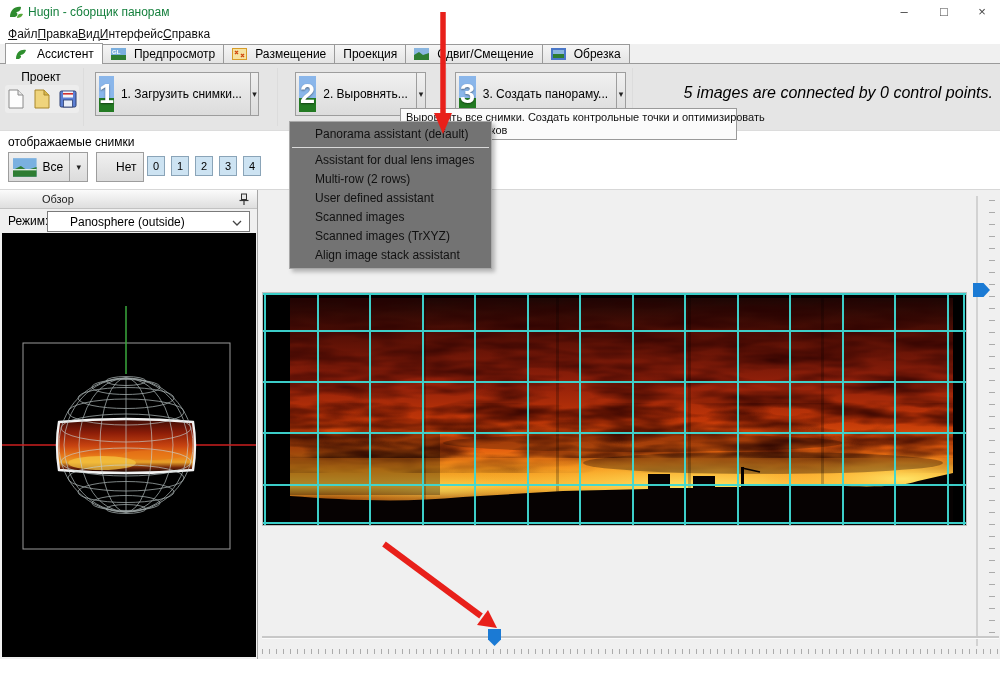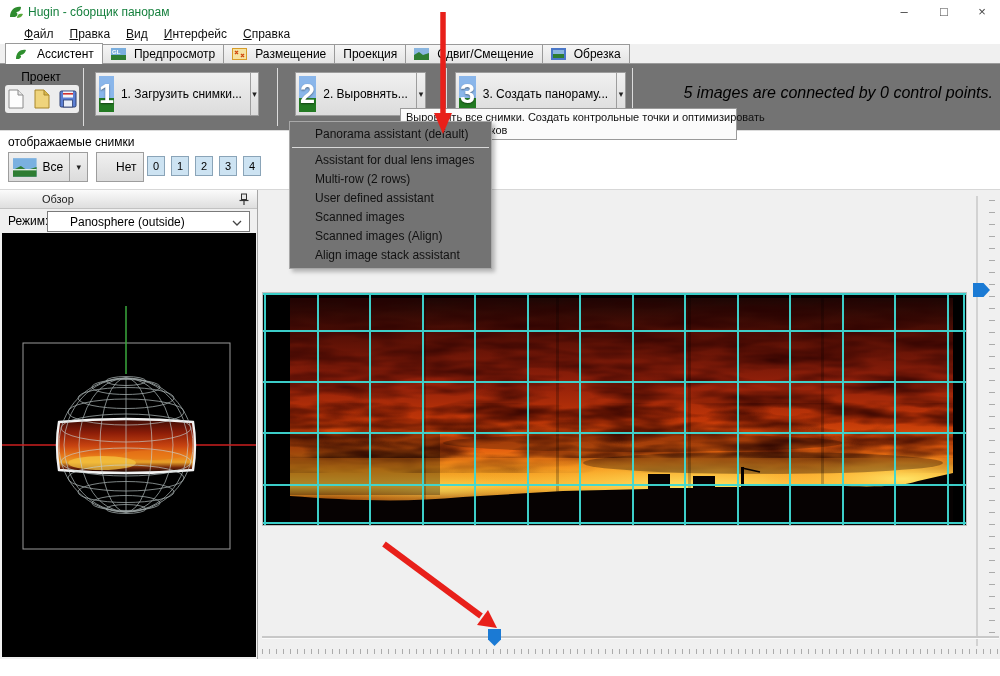--- a/index.html
+++ b/index.html
@@ -6,32 +6,32 @@
   body{width:1000px;height:676px;font-family:"Liberation Sans","DejaVu Sans",sans-serif;background:#fff;overflow:hidden;}
   #app{position:relative;width:1000px;height:676px;background:#ffffff;font-size:12px;color:#000;}
   .abs{position:absolute;}
 
   
   #titlebar{left:0;top:0;width:1000px;height:24px;background:#fff;}
   #titlebar .title{position:absolute;left:28px;top:5px;font-size:12px;color:#15803d;}
   .winbtn{position:absolute;top:0;width:40px;height:24px;text-align:center;line-height:24px;font-size:13px;color:#444;}
 
   
-  #menubar{left:0;top:24px;width:1000px;height:20px;background:#fff;display:flex;align-items:center;padding-left:24px;gap:16px;box-sizing:border-box;}
+  #menubar{left:0;top:24px;width:1000px;height:20px;background:#fff;display:flex;align-items:center;padding-left:8px;box-sizing:border-box;}
   .menuitem{font-size:12px;color:#111;}
   .menuitem u{text-decoration:underline;}
 
   
   #tabbar{left:0;top:44px;width:1000px;height:20px;background:#f0f0f0;display:flex;align-items:flex-end;padding-left:5px;box-sizing:border-box;border-bottom:1px solid #9a9a9a;}
   .tab{height:18px;display:flex;align-items:center;gap:8px;padding:0 8px;border:1px solid #9a9a9a;border-bottom:none;background:linear-gradient(#f6f6f6,#e4e4e4);font-size:12px;margin-right:-1px;position:relative;}
   .tab.active{background:#fff;height:20px;z-index:3;margin-bottom:-1px;}
   .tabicon{width:15px;height:12px;display:inline-block;}
 
   
-  #toolbar{left:0;top:64px;width:1000px;height:67px;background:#737373;border-bottom:1px solid #dcdcdc;box-sizing:border-box;}
+  #toolbar{left:0;top:64px;width:1000px;height:67px;background:#e5e5e5;border-bottom:1px solid #dcdcdc;box-sizing:border-box;}
   .vsep{position:absolute;top:4px;width:1px;height:58px;background:#dcdcdc;}
   #project-label{position:absolute;left:0;top:6px;width:82px;text-align:center;font-size:12px;}
   #project-icons{position:absolute;left:5px;top:21px;width:74px;height:28px;background:#ededed;border-radius:3px;display:flex;align-items:center;justify-content:center;gap:4px;}
   .stepbtn{position:absolute;top:8px;height:44px;display:flex;align-items:center;background:linear-gradient(#f0f0f0,#dcdcdc);border:1px solid #9d9d9d;box-sizing:border-box;}
   .stepicon{width:36px;height:36px;margin-left:3px;position:relative;background:linear-gradient(#8ab6ea 0 62%,#237a23 62% 100%);}
   .stepicon span{position:absolute;left:0;top:0;width:100%;height:100%;display:flex;align-items:center;justify-content:center;color:#fff;font-weight:bold;font-size:27px;text-shadow:0 1px 2px rgba(0,0,0,.45);}
   .steplabel{padding:0 8px 0 7px;font-size:12px;white-space:nowrap;}
   .steparrow{width:17px;align-self:stretch;border-left:1px solid #9d9d9d;display:flex;align-items:center;justify-content:center;font-size:9px;color:#222;}
   #conn-status{position:absolute;left:640px;right:7px;top:20px;text-align:right;font-size:16px;color:#000;font-style:italic;}
 
@@ -371,21 +371,21 @@
     <div>положение снимков</div>
   </div>
 
   <div id="assist-menu" class="abs">
     <div class="menu-entry">Panorama assistant (default)</div>
     <div class="menu-sep"></div>
     <div class="menu-entry">Assistant for dual lens images</div>
     <div class="menu-entry">Multi-row (2 rows)</div>
     <div class="menu-entry">User defined assistant</div>
     <div class="menu-entry">Scanned images</div>
-    <div class="menu-entry">Scanned images (Align)</div>
+    <div class="menu-entry">Scanned images (TrXYZ)</div>
     <div class="menu-entry">Align image stack assistant</div>
   </div>
 
   <svg class="abs arrow" style="left:431px;top:10px" width="24" height="126" viewBox="0 0 24 126">
     <line x1="12" y1="2" x2="12" y2="105" stroke="#e8201a" stroke-width="5.5"></line>
     <polygon points="12,124 3,103 21,103" fill="#e8201a"></polygon>
   </svg>
 
 </div>
 

